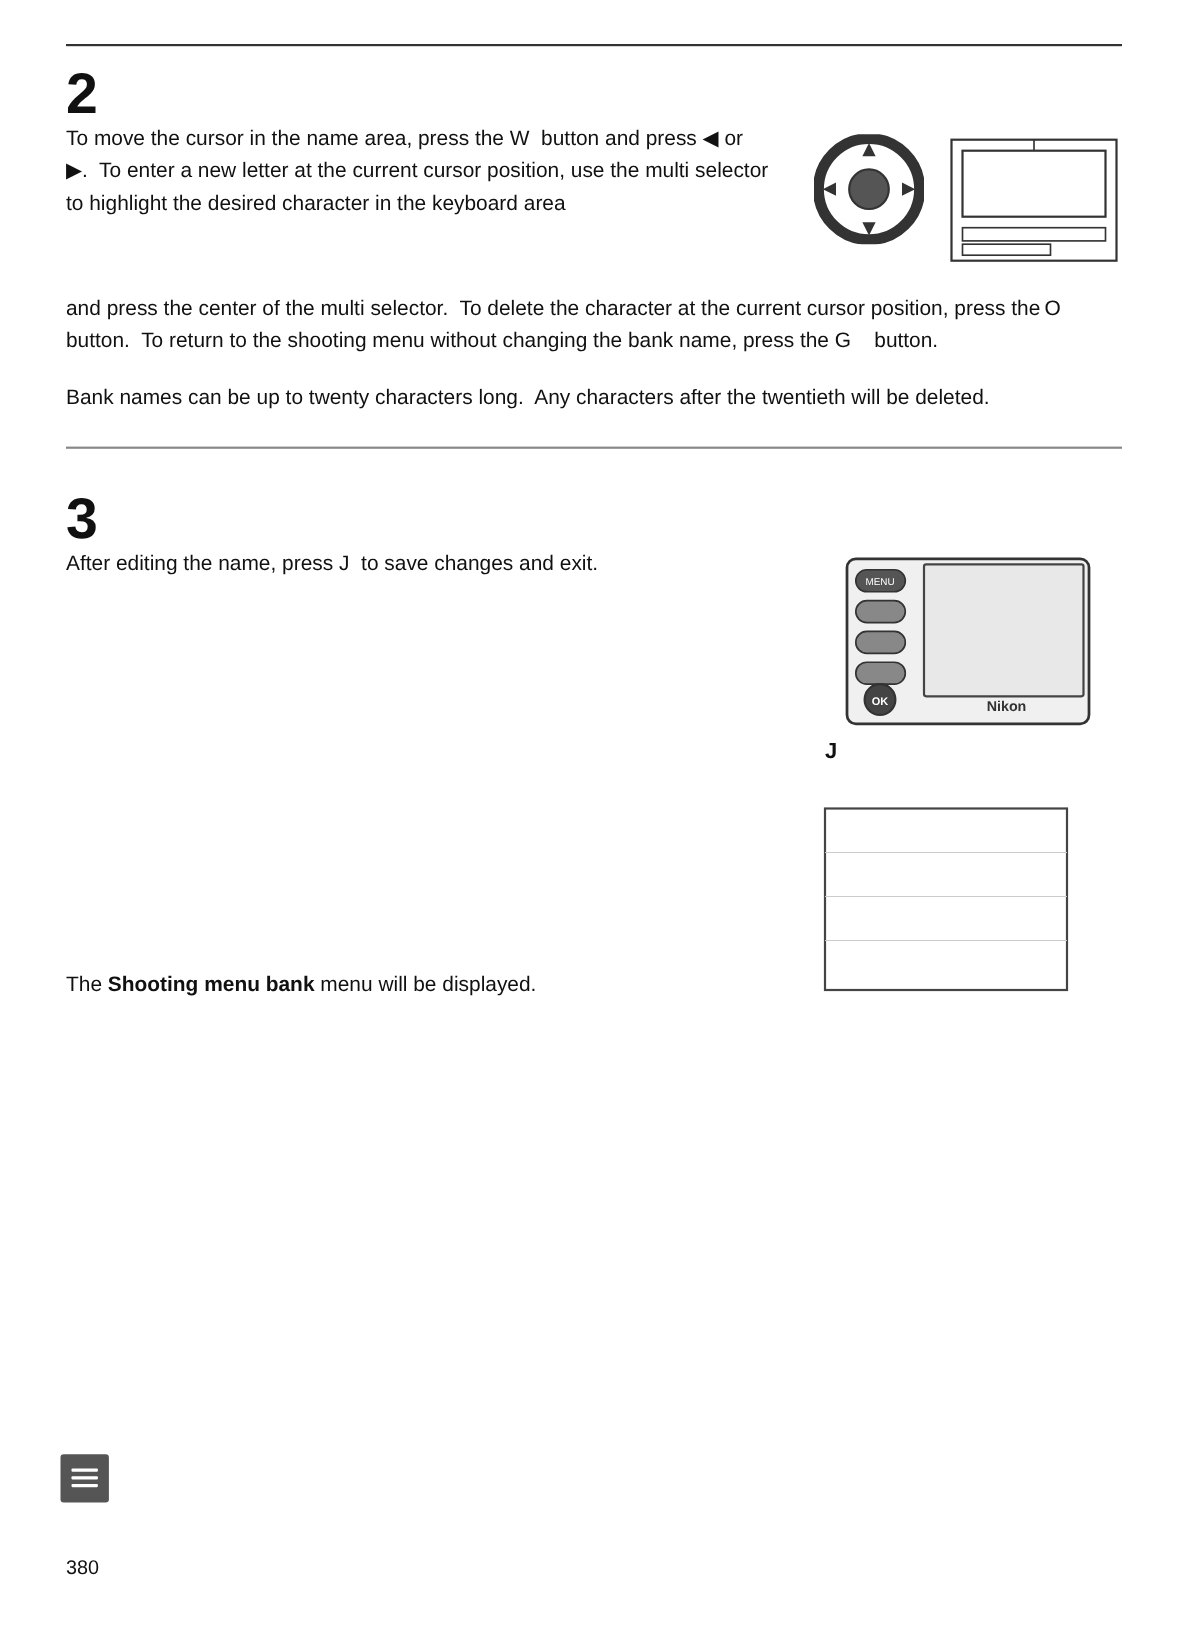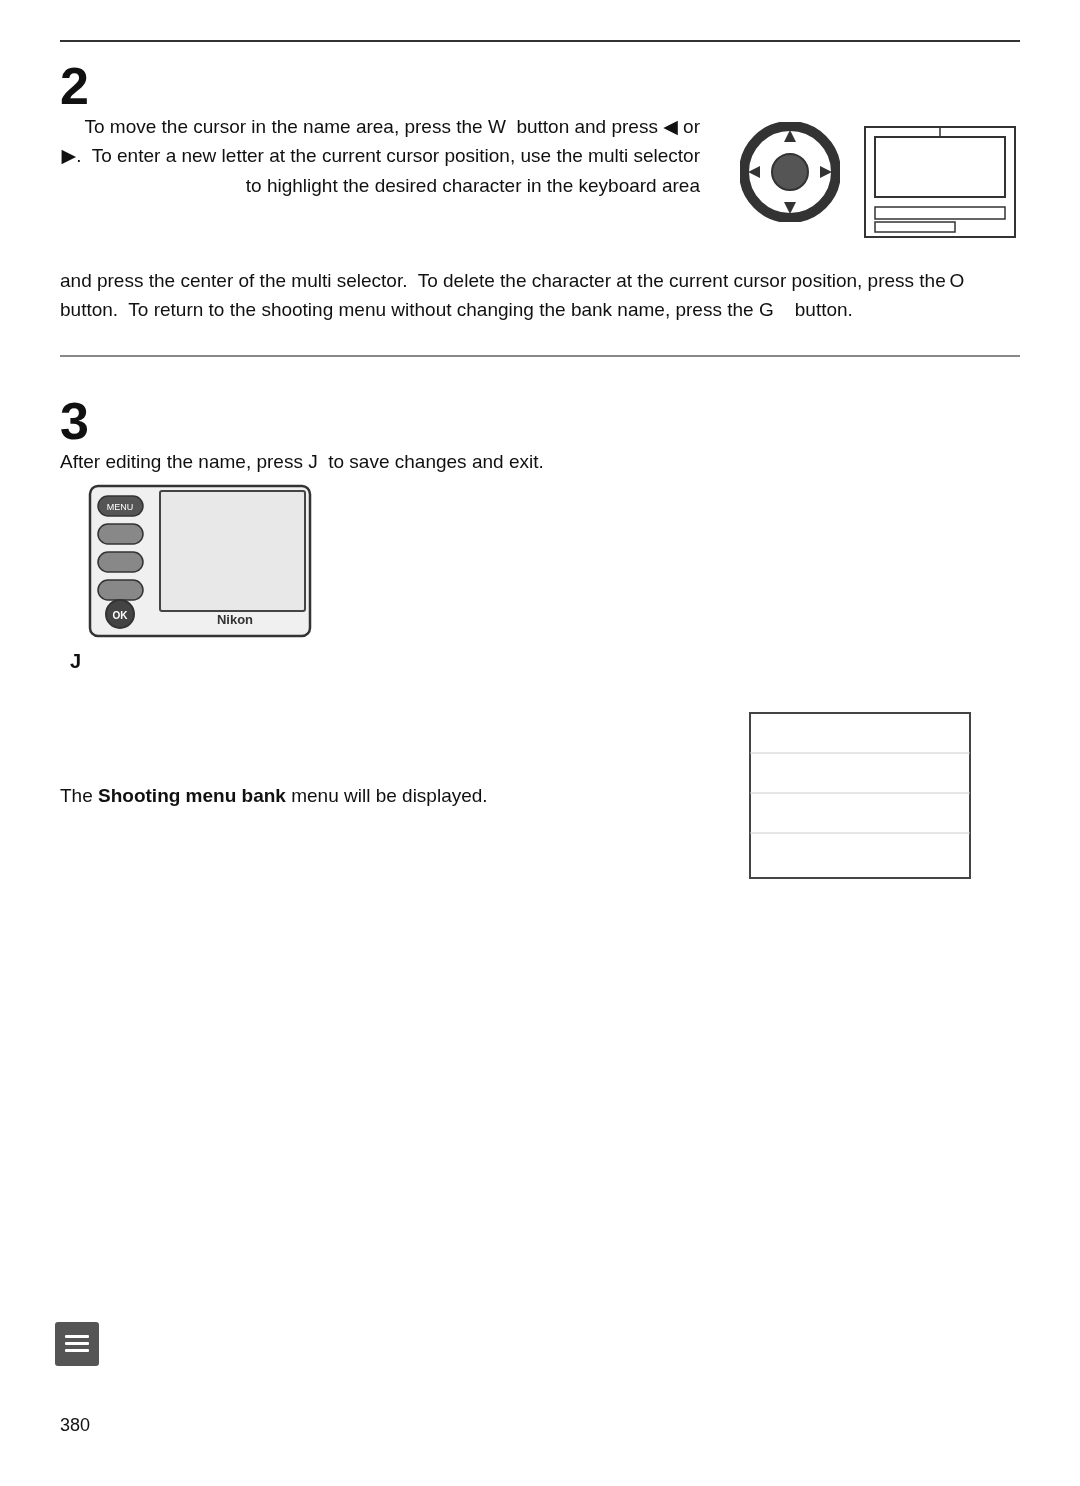--- a/index.html
+++ b/index.html
@@ -74,21 +74,20 @@
       flex-direction: row;
       gap: 20px;
       align-items: flex-start;
     }
     
     .section3 {
       padding-top: 18px;
     }
     .section3-content {
       display: flex;
-      flex-direction: column;
       align-items: flex-start;
       gap: 0;
     }
     .section3-text {
       flex: 1;
       font-size: 19px;
       line-height: 1.55;
       padding-right: 20px;
     }
     .section3-image {
@@ -101,21 +100,21 @@
     .j-label {
       font-size: 20px;
       font-weight: bold;
       margin-top: 4px;
       align-self: flex-start;
       margin-left: 10px;
     }
     .section3-bottom {
       display: flex;
       flex-direction: row;
-      align-items: center;
+      align-items: flex-end;
       gap: 0;
       margin-top: 30px;
     }
     .section3-bottom-text {
       flex: 1;
       font-size: 19px;
       line-height: 1.55;
       padding-right: 20px;
     }
     .section3-bottom-image {
@@ -152,21 +151,21 @@
 <body>
 
 <div class="page-container">
   <div class="top-rule"></div>
 
   <div class="section section2">
     <div style="display:flex; flex-direction:row; align-items:flex-start;">
       <div class="section-number">2</div>
     </div>
     <div class="section2-content">
-      <div style="flex:1; padding-right:20px;text-align:right;">
+      <div style="flex:1; padding-right:20px;">
         <div class="section2-text">
           To move the cursor in the name area, press the W&nbsp; button and press ◀ or ▶.&nbsp; To enter a new letter at the current cursor position, use the multi selector to highlight the desired character in the keyboard area
         </div>
       </div>
       <div class="section2-image">
 
         <div class="dial-and-screen">
 
           <svg width="100" height="100" viewBox="0 0 100 100">
 
@@ -193,20 +192,23 @@
 
             <rect x="15" y="100" width="80" height="10" fill="none" stroke="#333" stroke-width="1.5"></rect>
 
             <line x1="80" y1="5" x2="80" y2="15" stroke="#333" stroke-width="1.5"></line>
           </svg>
         </div>
       </div>
     </div>
     <div class="section2-full-text">
       and press the center of the multi selector.&nbsp; To delete the character at the current cursor position, press the O button.&nbsp; To return to the shooting menu without changing the bank name, press the G&nbsp;&nbsp;&nbsp; button.
+    </div>
+    <div style="margin-top:22px; font-size:19px; line-height:1.55;">
+      Bank names can be up to twenty characters long.&nbsp; Any characters after the twentieth will be deleted.
     </div>
   </div>
 
   <div class="section-divider"></div>
 
   <div class="section section3">
     <div style="display:flex; flex-direction:row; align-items:flex-start;">
       <div class="section-number">3</div>
     </div>
     <div class="section3-content">

